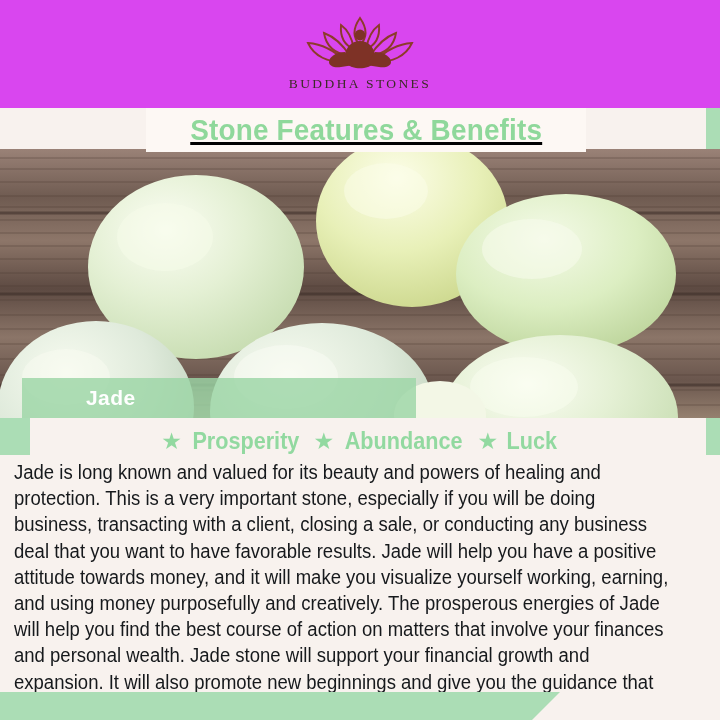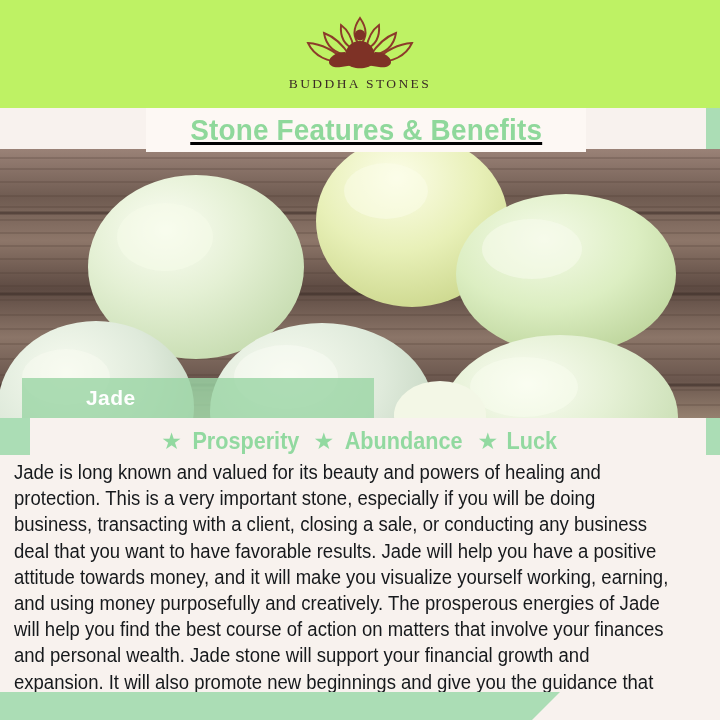--- a/index.html
+++ b/index.html
@@ -26,21 +26,21 @@
   }
   .green-bottom-bar{
     position:absolute;left:0;bottom:0;width:560px;height:28px;
     background:#abddb5;
     clip-path:polygon(0 0, 100% 0, calc(100% - 28px) 100%, 0 100%);
   }
 
   
   .header{
     position:absolute;left:0;top:0;width:720px;height:108px;
-    background:#bef264;
+    background:#d946ef;
     display:flex;flex-direction:column;align-items:center;justify-content:flex-start;
     padding-top:12px;box-sizing:border-box;
   }
   .logo-mark{width:128px;height:62px;display:block;}
   .brand-name{
     font-family:"Liberation Serif", serif;
     font-size:13.5px;letter-spacing:2.4px;color:#3b2b26;
     margin-top:2px;font-weight:400;
   }
 
@@ -63,21 +63,21 @@
   }
 
   
   .photo{
     position:absolute;left:0;top:149px;width:720px;height:269px;
     overflow:hidden;background:#6e5a50;
   }
   .photo svg{display:block;width:720px;height:269px;}
 
   .stone-label{
-    position:absolute;left:22px;top:378px;width:352px;height:40px;
+    position:absolute;left:22px;top:378px;width:394px;height:40px;
     background:rgba(156,214,166,.82);
     display:flex;align-items:center;
     z-index:5;
   }
   .stone-label span{
     color:#ffffff;font-weight:bold;font-size:21px;
     margin-left:64px;letter-spacing:.4px;
   }
 
   

